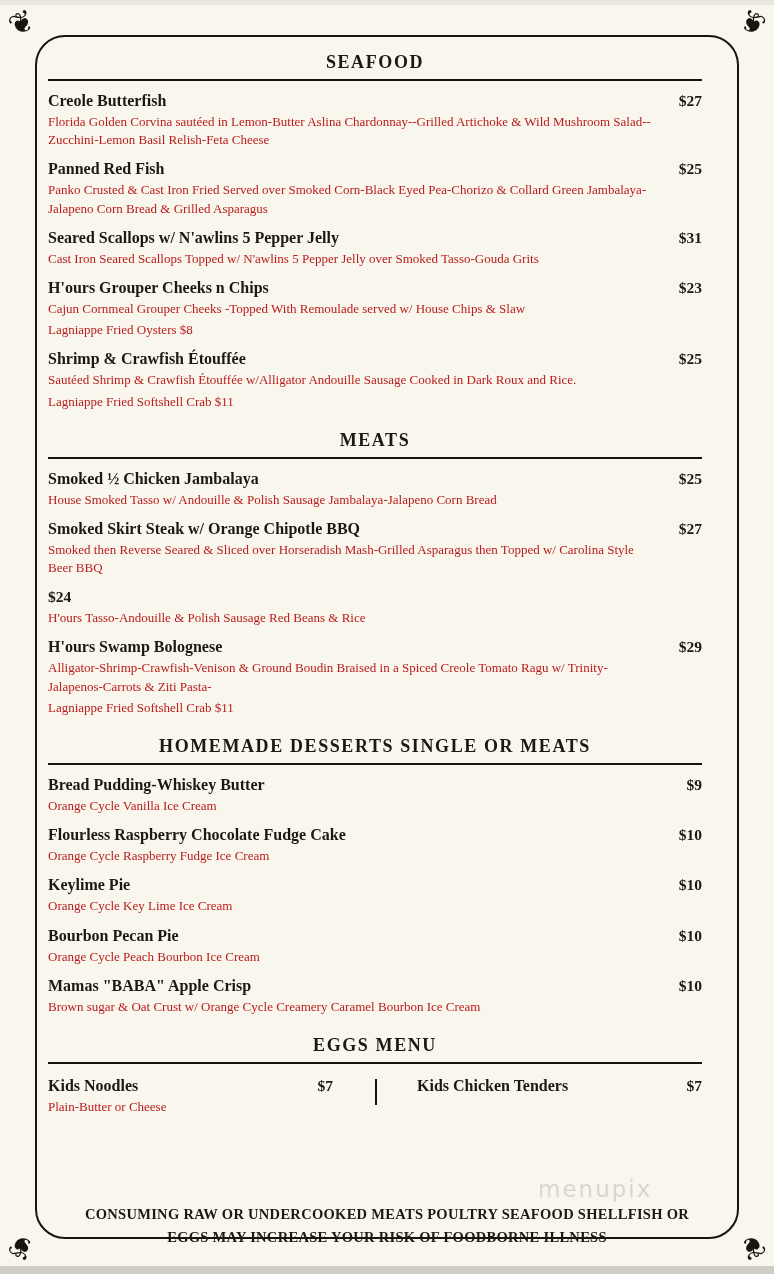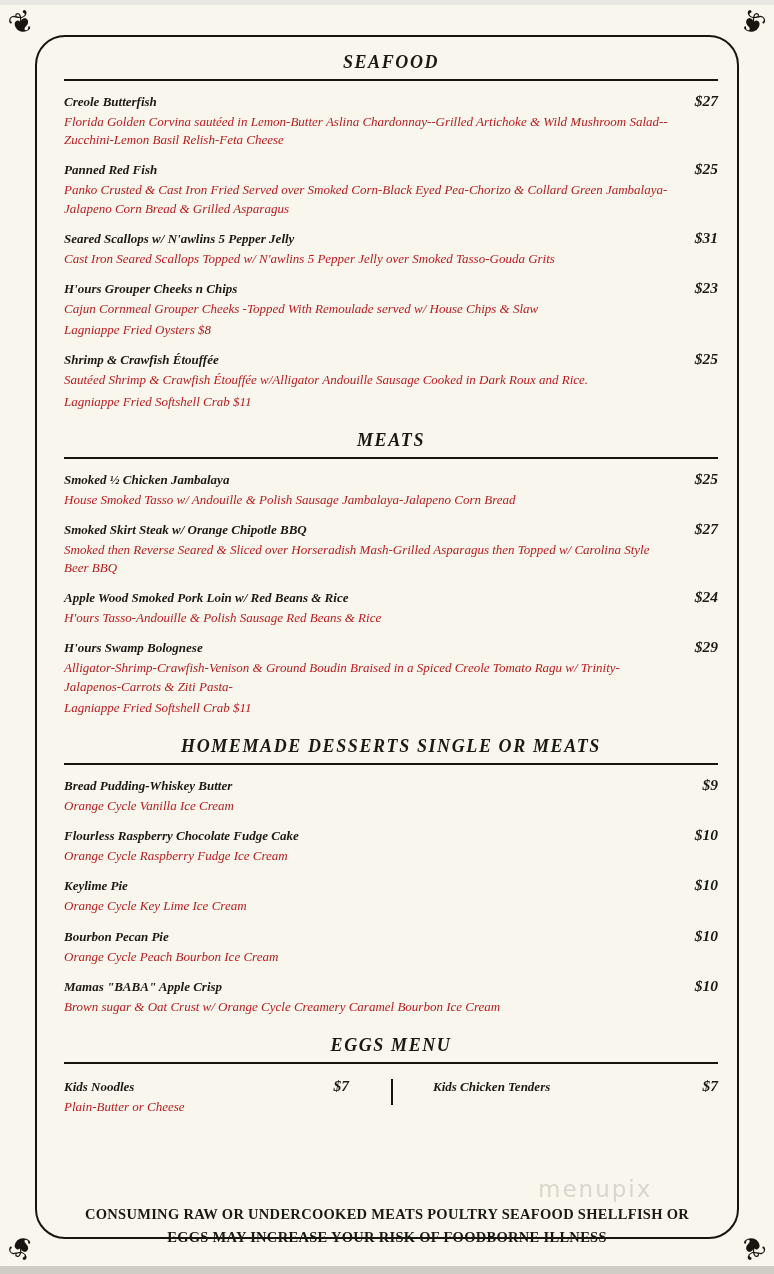--- a/index.html
+++ b/index.html
@@ -41,23 +41,22 @@
     line-height: 1;
     user-select: none;
   }
   .corner.tl { top: 8px;    left: 9px;   transform: rotate(-25deg); }
   .corner.tr { top: 8px;    right: 9px;  transform: scaleX(-1) rotate(-25deg); }
   .corner.bl { bottom: 12px; left: 9px;  transform: scaleY(-1) rotate(-25deg); }
   .corner.br { bottom: 12px; right: 9px; transform: scale(-1,-1) rotate(-25deg); }
 
   .content {
     position: absolute;
-    top: 52px; left: 64px;
+    top: 52px; left: 48px;
     width: 654px;
-    font-style: italic;
   }
 
   .section-title {
     margin: 16px 0 6px;
     text-align: center;
     font-size: 18px;
     font-weight: bold;
     letter-spacing: 1.6px;
   }
   .section-title.first { margin-top: 0; }
@@ -66,21 +65,21 @@
     border-top: 2px solid #17140e;
     margin-bottom: 3px;
   }
 
   .item { padding: 8px 0 3px; }
   .item-head {
     display: flex;
     justify-content: space-between;
     align-items: baseline;
   }
-  .item-name  { font-weight: bold; font-size: 13px; }
+  .item-name  { font-weight: bold; font-size: 16px; }
   .item-price { font-weight: bold; font-size: 15.5px; }
   .item-desc  {
     font-size: 13px;
     margin-top: 3px;
     line-height: 1.4;
     color: #b91c1c;
     max-width: 606px;
   }
 
   .kids-row { display: flex; align-items: flex-start; padding-top: 10px; }
@@ -189,21 +188,20 @@
     <div class="item">
       <div class="item-head">
         <span class="item-name">Smoked Skirt Steak w/ Orange Chipotle BBQ</span>
         <span class="item-price">$27</span>
       </div>
       <div class="item-desc">Smoked then Reverse Seared &amp; Sliced over Horseradish Mash-Grilled Asparagus then Topped w/ Carolina Style Beer BBQ</div>
     </div>
 
     <div class="item">
       <div class="item-head">
-        <span class="item-name">Apple Wood Smoked Pork Loin w/ Red Beans &amp; Rice</span>
         <span class="item-price">$24</span>
       </div>
       <div class="item-desc">H'ours Tasso-Andouille &amp; Polish Sausage Red Beans &amp; Rice</div>
     </div>
 
     <div class="item">
       <div class="item-head">
         <span class="item-name">H'ours Swamp Bolognese</span>
         <span class="item-price">$29</span>
       </div>

